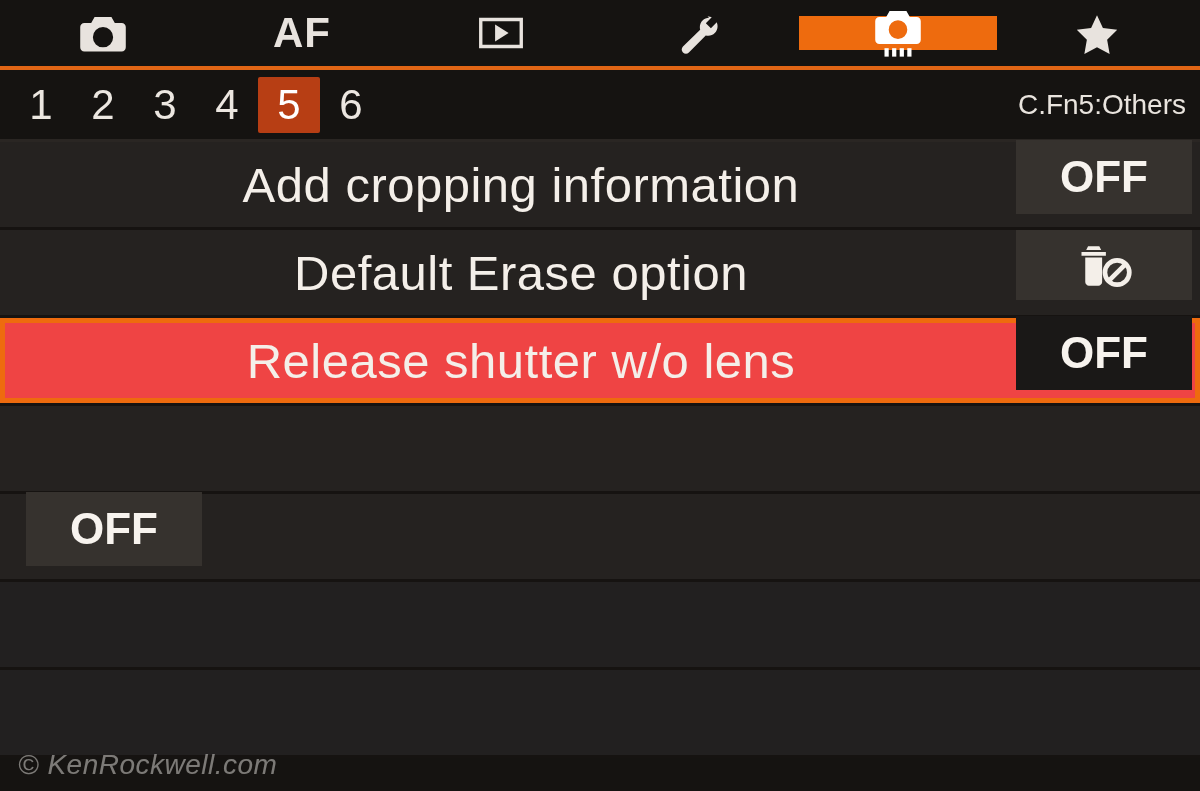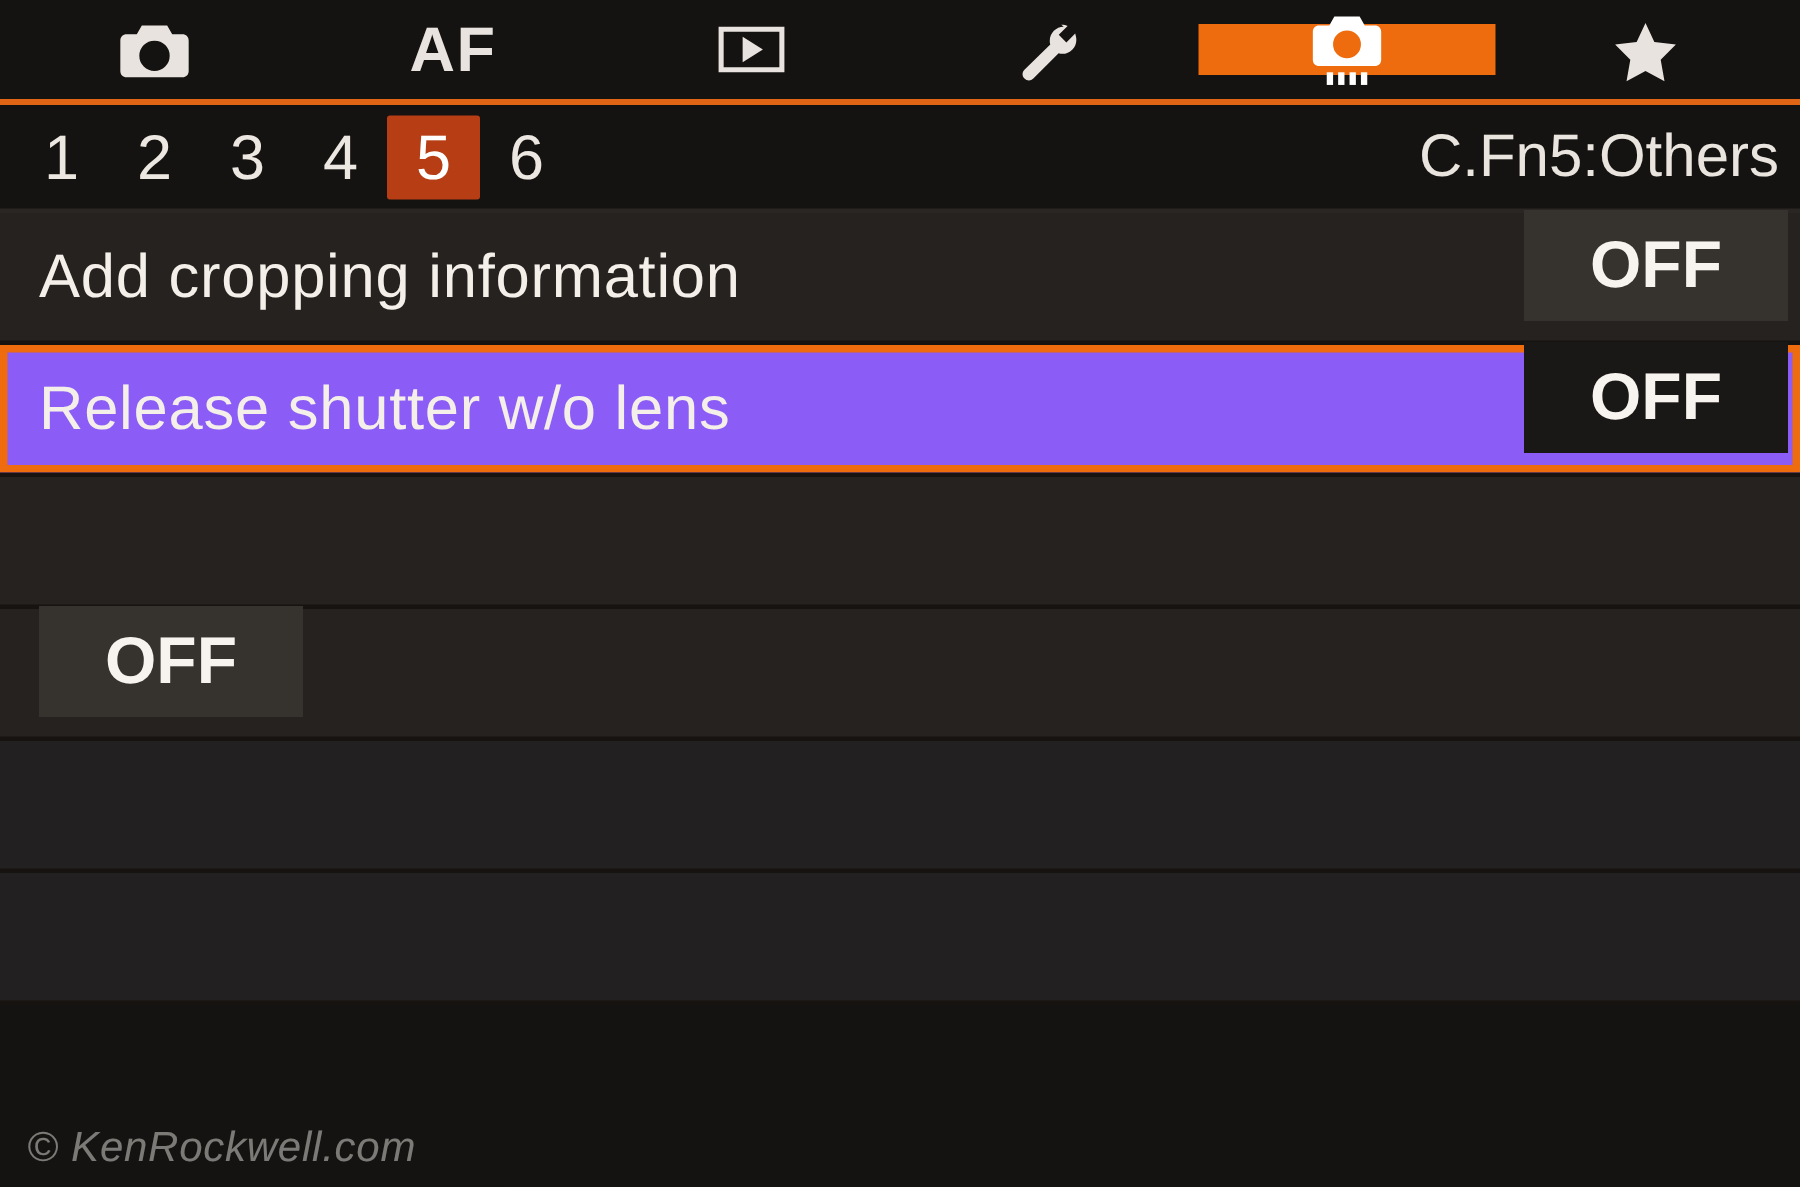--- a/index.html
+++ b/index.html
@@ -50,59 +50,60 @@
     color: #ece7e1;
   }
   .page-num.active {
     background: #b73e14;
     color: #fff;
     border-radius: 2px;
     padding: 4px 0;
   }
   .page-spacer { flex: 1; }
   .page-title {
-    font-size: 40px;
+    font-size: 28px;
     color: #e9e4de;
     white-space: nowrap;
   }
 
   
   .menu {
     display: flex;
     flex-direction: column;
   }
   .row {
     display: flex;
     align-items: center;
     height: 88px;
     background: #252220;
     border-bottom: 3px solid #161311;
     padding: 0 0 0 26px;
   }
   .row .label {
     flex: 1;
-    font-size: 41px;
+    font-size: 49px;
     color: #f4efe9;
     letter-spacing: 0.5px;
+    text-align: center;
   }
   .row .value {
     width: 176px;
     margin: 6px 8px 22px 0;
     background: #36322e;
     font-size: 44px;
     font-weight: 700;
     color: #f7f3ee;
     text-align: center;
     padding: 12px 0;
     display:flex;
     align-items:center;
     justify-content:center;
   }
   .row.selected {
-    background: #8b5cf6;
+    background: #ef4444;
     box-shadow: 0 0 0 5px #ee6b0e inset;
   }
   .row.selected .value { background: #1a1817; }
   .row.empty { background: #222020; }
   .row.empty .value { visibility:hidden; }
 
   
   .trash-no { position:relative; width:60px; height:46px; }
   .trash-no svg { width:60px; height:46px; fill:#f4efe9; }
 
@@ -166,20 +167,32 @@
   <div class="page-title">C.Fn5:Others</div>
 </div>
 
 <div class="menu">
 
   <div class="row">
     <div class="label">Add cropping information</div>
     <div class="value">OFF</div>
   </div>
 
+  <div class="row">
+    <div class="label">Default Erase option</div>
+    <div class="value">
+      <span class="trash-no">
+        <svg viewBox="0 0 64 48">
+          <path d="M8 10h26v4H8zM12 16h18v26c0 2-2 4-4 4H16c-2 0-4-2-4-4V16zM15 4h12l2 4H13l2-4z"></path>
+          <circle cx="46" cy="32" r="13" fill="none" stroke="#f4efe9" stroke-width="5"></circle>
+          <line x1="37" y1="41" x2="55" y2="23" stroke="#f4efe9" stroke-width="5"></line>
+        </svg>
+      </span>
+    </div>
+  </div>
 
   <div class="row selected">
     <div class="label">Release shutter w/o lens</div>
     <div class="value">OFF</div>
   </div>
 
   <div class="row">
   </div>
 
   <div class="row">

